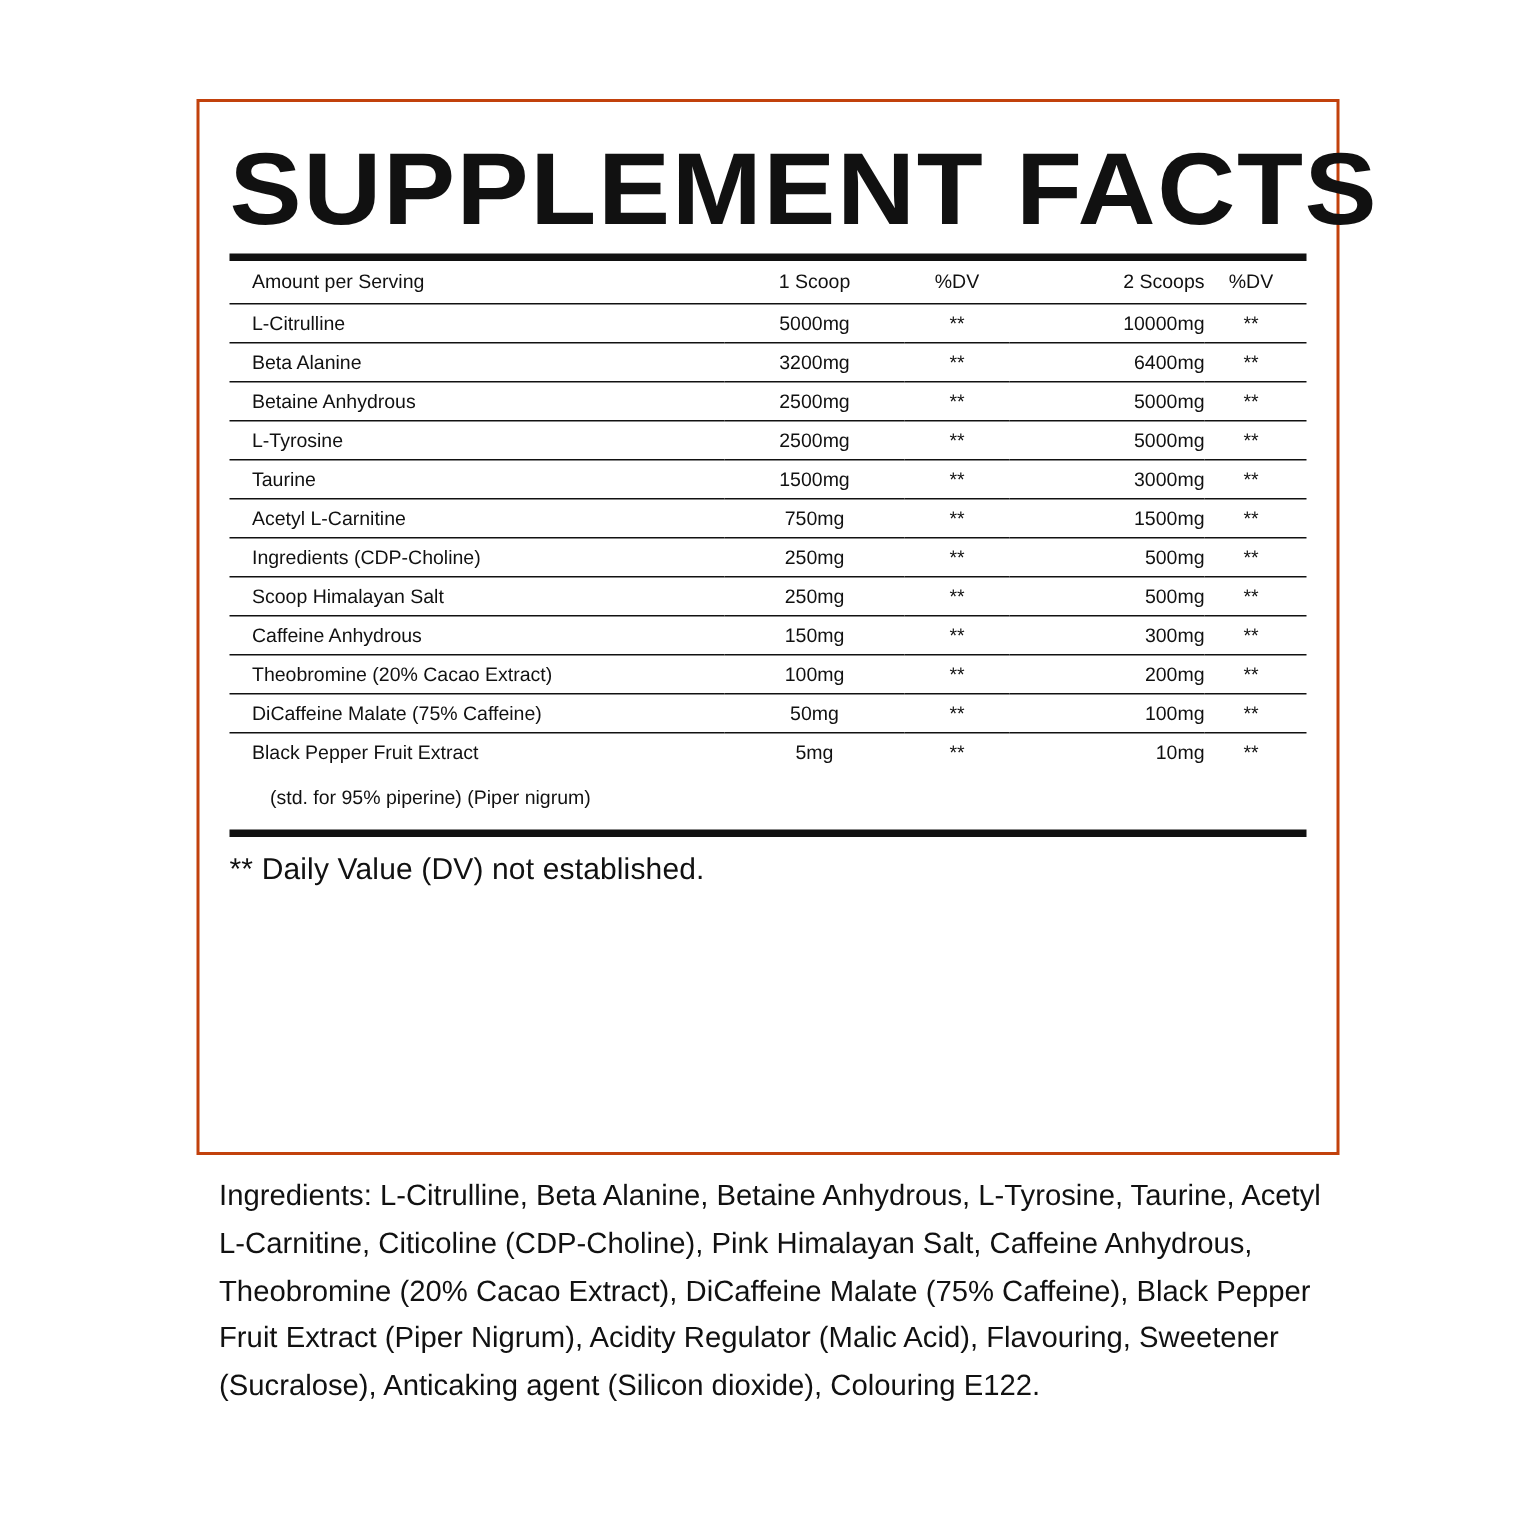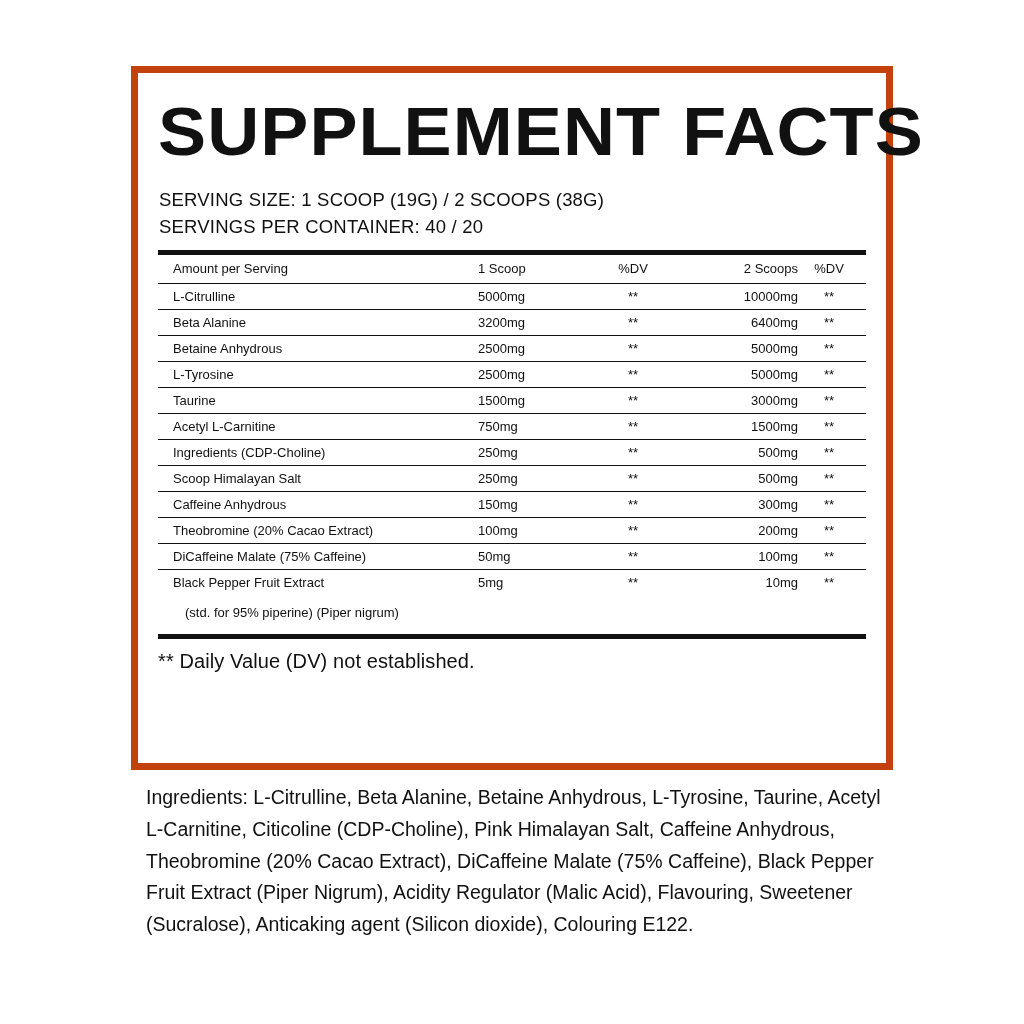--- a/index.html
+++ b/index.html
@@ -15,21 +15,21 @@
     position: relative;
     overflow: hidden;
   }
 
   .panel {
     position: absolute;
     left: 131px;
     top: 66px;
     width: 762px;
     height: 704px;
-    border: 7px solid #c2410c;
+    border: 2px solid #c2410c;
     box-sizing: border-box;
   }
 
   .panel-inner {
     padding: 14px 18px 0 18px;
   }
 
   .title {
     font-family: "Liberation Sans", sans-serif;
     font-size: 68px;
@@ -71,21 +71,21 @@
     font-weight: normal;
     vertical-align: top;
   }
 
   table.facts thead th {
     padding-top: 6px;
     padding-bottom: 7px;
   }
 
   .c-name   { text-align: left; padding-left: 15px !important; }
-  .c-amt1   { text-align: left; width: 120px; }
+  .c-amt1   { text-align: center; width: 120px; }
   .c-dv1    { text-align: center; width: 70px; }
   .c-amt2   { text-align: right; width: 130px; }
   .c-dv2    { text-align: center; width: 62px; padding-right: 6px !important; }
 
   table.facts tbody tr {
     border-top: 1.4px solid #111111;
   }
   table.facts tbody tr:first-child {
     border-top: none;
   }
@@ -113,30 +113,20 @@
   }
 </style>
 </head>
 <body>
 
 <div class="panel">
   <div class="panel-inner">
 
     <div class="title">SUPPLEMENT FACTS</div>
 
-    <div class="serving-lines">
-      <div>
-        <span>SERVING SIZE:</span>
-        <span>1 SCOOP (19G) / 2 SCOOPS (38G)</span>
-      </div>
-      <div>
-        <span>SERVINGS PER CONTAINER:</span>
-        <span>40 / 20</span>
-      </div>
-    </div>
 
     <div class="rule-thick"></div>
 
     <table class="facts">
       <thead>
         <tr>
           <th class="c-name">Amount per Serving</th>
           <th class="c-amt1">1 Scoop</th>
           <th class="c-dv1">%DV</th>
           <th class="c-amt2">2 Scoops</th>

